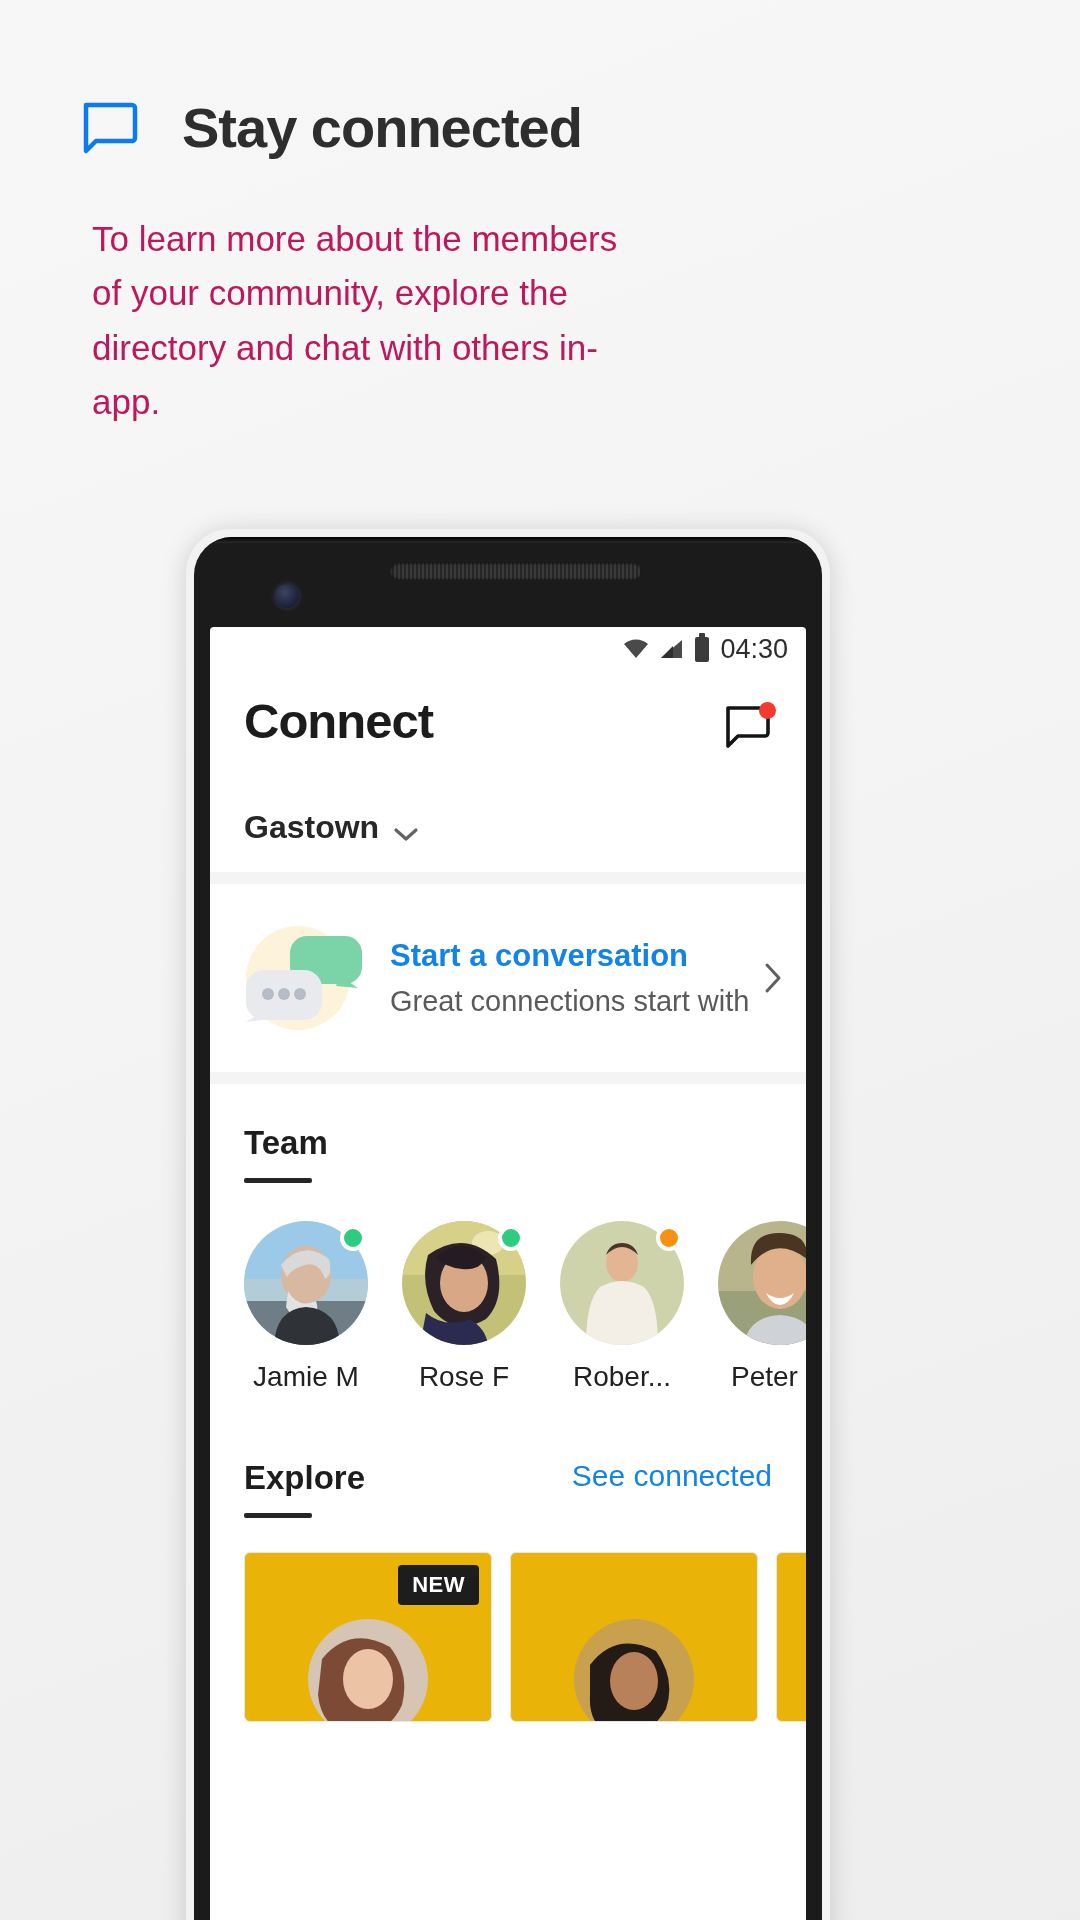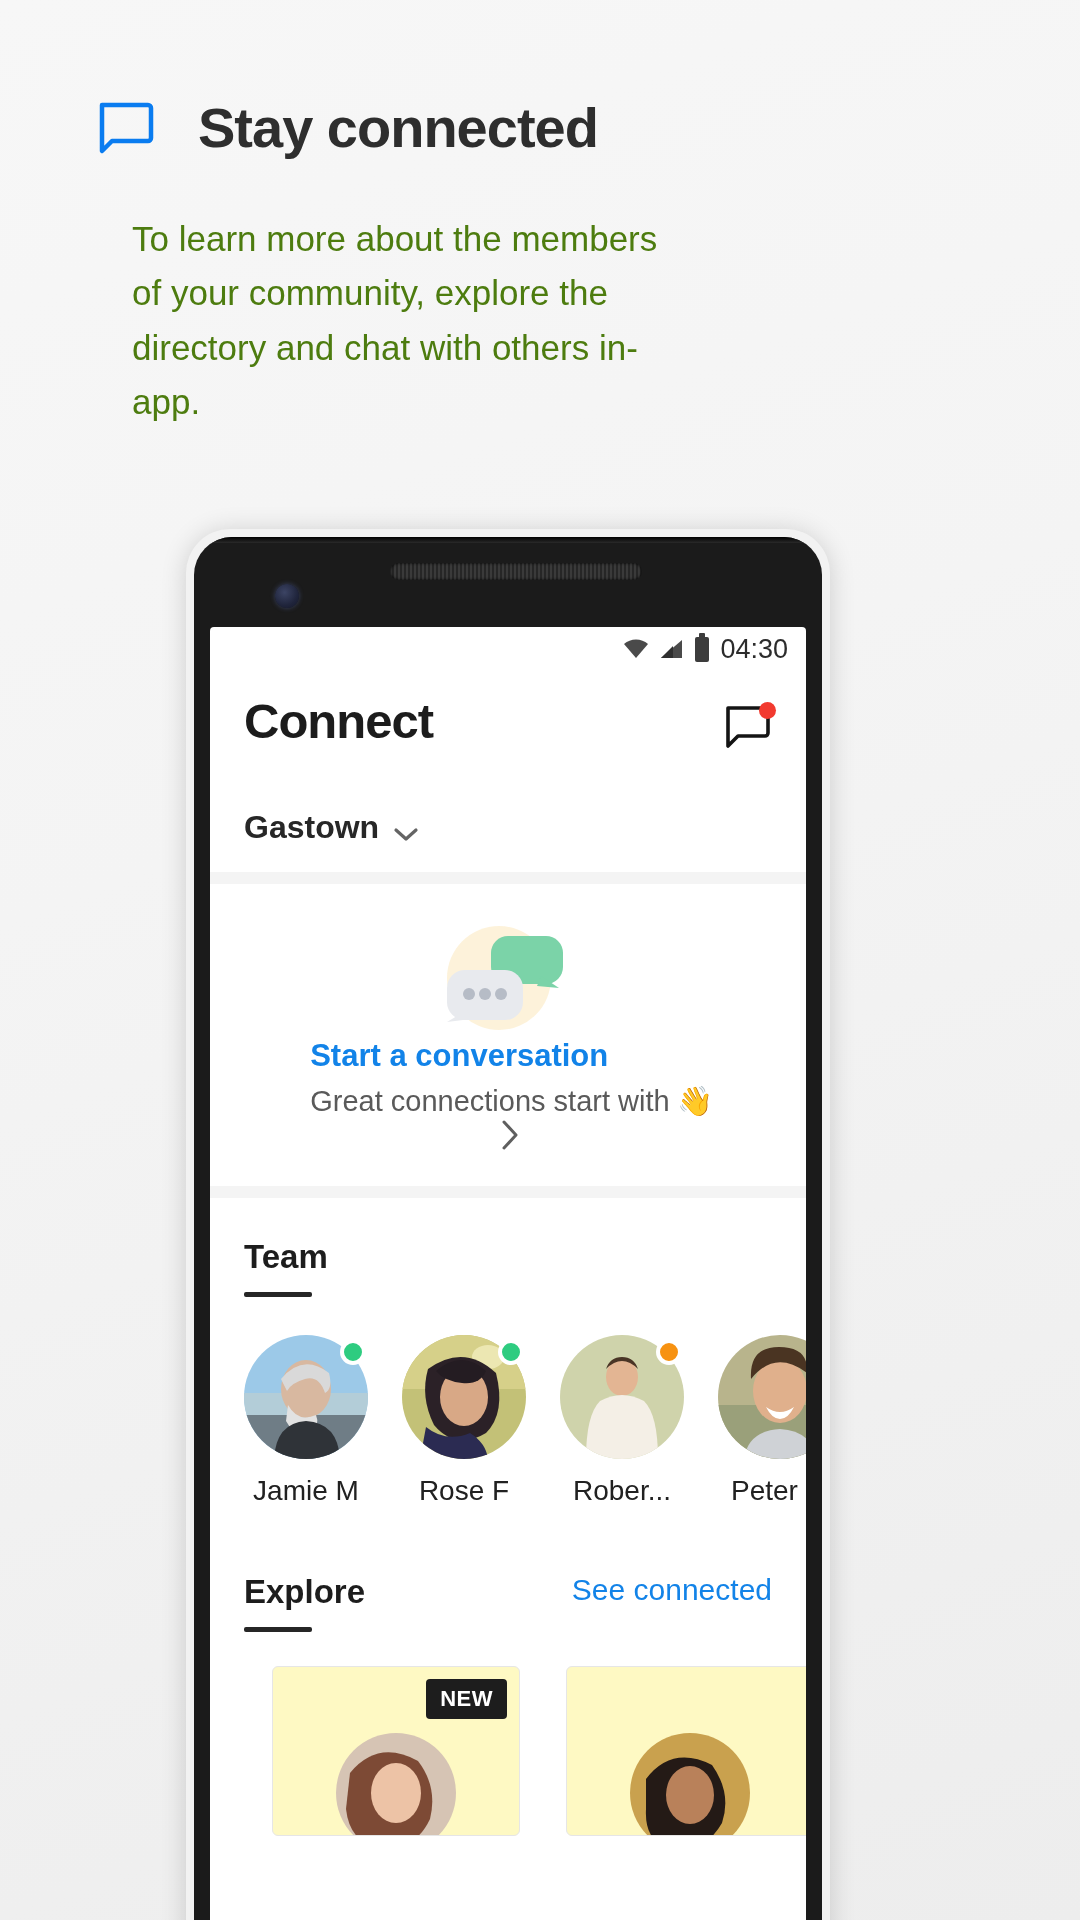--- a/index.html
+++ b/index.html
@@ -7,33 +7,33 @@
     width: 1080px; height: 1920px;
     font-family: "Liberation Sans", sans-serif;
     overflow: hidden;
   }
   body {
     background: linear-gradient(160deg, #f7f7f7 0%, #f4f4f4 40%, #ededed 100%);
     position: relative;
   }
 
   
-  .intro { position: absolute; left: 0; top: 0; width: 1080px; padding-left: 16px; }
+  .intro { position: absolute; left: 0; top: 0; width: 1080px; }
   .headline-row {
     display: flex; align-items: center;
     padding-left: 80px; padding-top: 100px;
   }
   .bubble-icon { width: 58px; height: 52px; flex: none; }
   .headline {
     font-size: 56px; font-weight: bold; color: #2e2e2e;
     letter-spacing: -1px; margin-left: 44px; line-height: 1;
   }
   .subtext {
-    margin-left: 116px; margin-top: 56px;
-    font-size: 35px; line-height: 1.55; color: #4d7c0f;
+    margin-left: 92px; margin-top: 56px;
+    font-size: 35px; line-height: 1.55; color: #be185d;
     width: 560px;
   }
 
   
   .phone {
     position: absolute; left: 186px; top: 529px;
     width: 644px; height: 1420px;
     background: #f2f2f2;
     border-radius: 44px 44px 0 0;
     box-shadow: 0 2px 26px rgba(0,0,0,0.16);
@@ -110,21 +110,20 @@
   }
   .community-name { font-size: 32px; font-weight: bold; color: #272727; }
 
   .divider-band { height: 12px; background: #f4f4f4; }
 
   
   .convo {
     display: flex; align-items: center;
     padding: 34px 22px 34px 22px;
     background: #fff;
-    flex-direction: column;
   }
   .convo-art { position: relative; width: 150px; height: 120px; flex: none; }
   .convo-text { flex: 1; margin-left: 8px; min-width: 0; }
   .convo-title { font-size: 31px; font-weight: bold; color: #1283e8; }
   .convo-sub {
     font-size: 29px; color: #5a5a5a; margin-top: 10px;
     white-space: nowrap; overflow: hidden;
   }
   .chev-right { width: 22px; height: 34px; flex: none; margin-left: 4px; }
 
@@ -158,21 +157,21 @@
   .member-name {
     margin-top: 16px; font-size: 28px; color: #212121;
     white-space: nowrap; overflow: hidden;
   }
 
   
   .explore-row { display: flex; gap: 18px; padding: 34px 34px 0 34px; }
   .explore-card {
     flex: none; width: 248px; height: 170px;
     border: 1px solid #e6e6e6; border-radius: 6px;
-    position: relative; overflow: hidden; background: #fef9c3; margin-left: 28px;
+    position: relative; overflow: hidden; background: #eab308;
   }
   .new-badge {
     position: absolute; right: 12px; top: 12px; z-index: 3;
     background: #1d1d1d; color: #fff; font-size: 22px; font-weight: bold;
     padding: 7px 14px; border-radius: 4px; letter-spacing: .5px;
   }
   .card-face {
     position: absolute; left: 50%; transform: translateX(-50%);
     bottom: -18px; width: 120px; height: 120px; border-radius: 50%;
     overflow: hidden;

